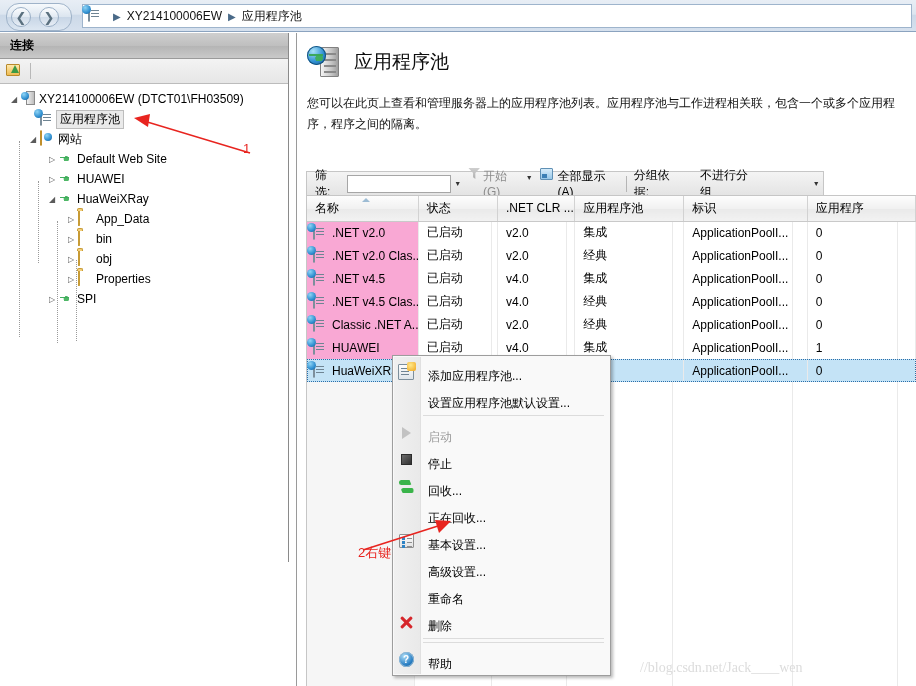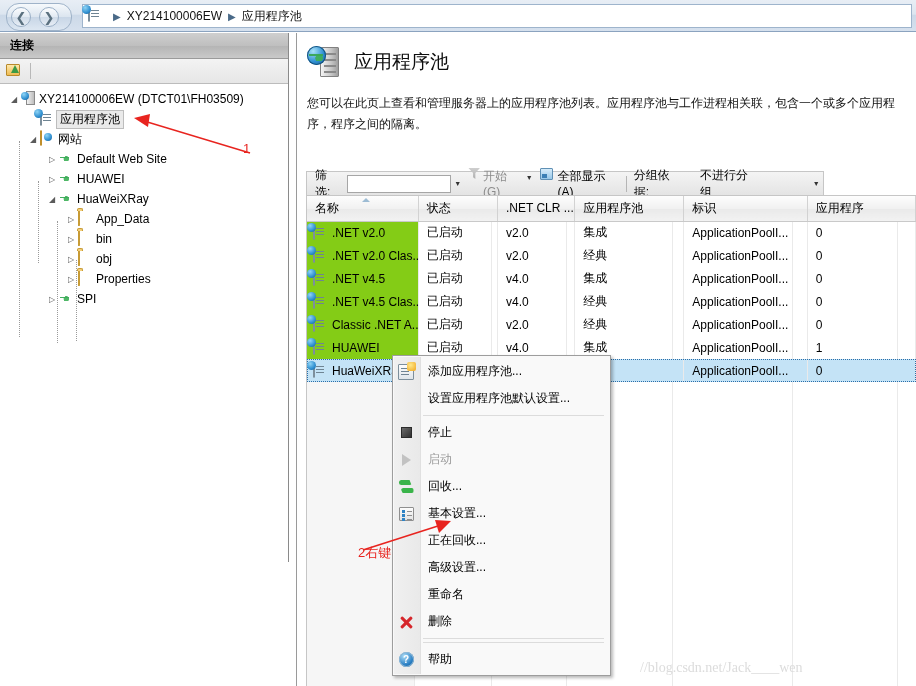--- a/index.html
+++ b/index.html
@@ -160,41 +160,41 @@
     border-right:1px solid #d2d2d2;border-bottom:1px solid #c9c9c9;
     text-align:left;font-weight:normal;padding-left:8px;color:#000;
     white-space:nowrap;overflow:hidden;position:relative;box-sizing:border-box;
   }
   thead th .sortarrow{position:absolute;left:50%;top:2px;width:0;height:0;
     border-left:4px solid transparent;border-right:4px solid transparent;border-bottom:4px solid #9dbcd4;}
   tbody td{
     height:23px;border-right:1px solid #eaeaea;padding-left:8px;color:#000;
     white-space:nowrap;overflow:hidden;box-sizing:border-box;vertical-align:middle;
   }
-  tbody td.namecell{padding-left:5px;background:#84cc16;}
+  tbody td.namecell{padding-left:5px;background:#f9a8d4;}
   tbody tr.selected td{background:#c4e3f6;}
   tbody tr.selected{outline:1px dotted #2b6ea8;outline-offset:-1px;}
   tbody tr.selected td.namecell{background:#c4e3f6;}
   .namewrap{display:flex;align-items:center;}
   .namewrap .txt{margin-left:4px;}
   #namecol-bg{position:absolute;left:0;top:25px;width:107px;bottom:0;background:#f6f6f6;z-index:0;}
   #gridlines{position:absolute;left:0;top:25px;right:0;bottom:0;z-index:0;pointer-events:none;}
   #gridlines i{position:absolute;top:0;bottom:0;width:1px;background:#eaeaea;display:block;}
   table{position:relative;z-index:1;}
 
   
   #ctxmenu{
     position:absolute;left:392px;top:355px;width:219px;
     background:#f9f9f9;border:1px solid #9d9d9d;
     box-shadow:2px 2px 3px rgba(0,0,0,.28);
     box-sizing:border-box;z-index:50;padding:2px 0;
   }
   #ctxgutter{position:absolute;left:1px;top:1px;bottom:1px;width:26px;
     background:linear-gradient(to right,#f0f0f0,#e9e9e9);border-right:1px solid #e0e0e0;}
-  .mi{position:relative;display:flex;align-items:center;height:27px;z-index:2;font-size:12px;}
+  .mi{position:relative;display:flex;align-items:flex-end;height:27px;z-index:2;font-size:12px;}
   .mi .mic{width:26px;height:27px;display:flex;align-items:center;justify-content:center;flex:none;}
   .mi .mtx{margin-left:9px;color:#000;}
   .mi.disabled .mtx{color:#9a9a9a;}
   .msep{height:1px;background:#dcdcdc;margin:3px 6px 3px 30px;position:relative;z-index:2;}
 
   .mic-add{width:16px;height:16px;position:relative;
     background:linear-gradient(to bottom,#fdfdfd,#dfe5ea);border:1px solid #7d8f9c;box-sizing:border-box;border-radius:1px;}
   .mic-add::before{content:"";position:absolute;left:2px;top:3px;width:8px;height:1px;background:#6f8493;
     box-shadow:0 3px 0 0 #6f8493,0 6px 0 0 #6f8493;}
   .mic-add::after{content:"";position:absolute;right:-3px;top:-3px;width:9px;height:9px;
@@ -484,47 +484,47 @@
         <span class="mic">
           <span class="mic-add"></span>
         </span>
         <span class="mtx">添加应用程序池...</span>
       </div>
       <div class="mi">
         <span class="mic"></span>
         <span class="mtx">设置应用程序池默认设置...</span>
       </div>
       <div class="msep"></div>
+      <div class="mi disabled">
+        <span class="mic">
+          <span class="mic-play"></span>
+        </span>
+        <span class="mtx">启动</span>
+      </div>
       <div class="mi">
         <span class="mic">
           <span class="mic-stop"></span>
         </span>
         <span class="mtx">停止</span>
       </div>
-      <div class="mi disabled">
-        <span class="mic">
-          <span class="mic-play"></span>
-        </span>
-        <span class="mtx">启动</span>
-      </div>
       <div class="mi">
         <span class="mic">
           <span class="mic-recycle"></span>
         </span>
         <span class="mtx">回收...</span>
-      </div>
-      <div class="mi">
-        <span class="mic">
-          <span class="mic-basic"></span>
-        </span>
-        <span class="mtx">基本设置...</span>
       </div>
       <div class="mi">
         <span class="mic"></span>
         <span class="mtx">正在回收...</span>
+      </div>
+      <div class="mi">
+        <span class="mic">
+          <span class="mic-basic"></span>
+        </span>
+        <span class="mtx">基本设置...</span>
       </div>
       <div class="mi">
         <span class="mic"></span>
         <span class="mtx">高级设置...</span>
       </div>
       <div class="mi">
         <span class="mic"></span>
         <span class="mtx">重命名</span>
       </div>
       <div class="mi">

